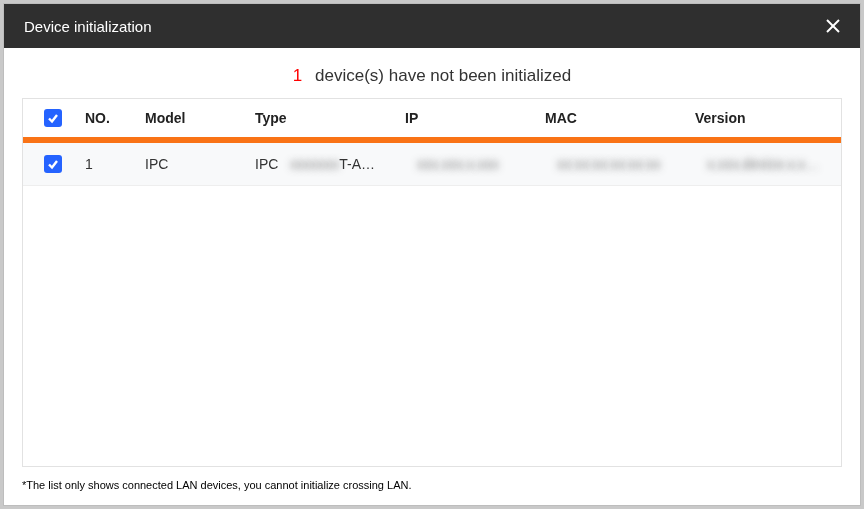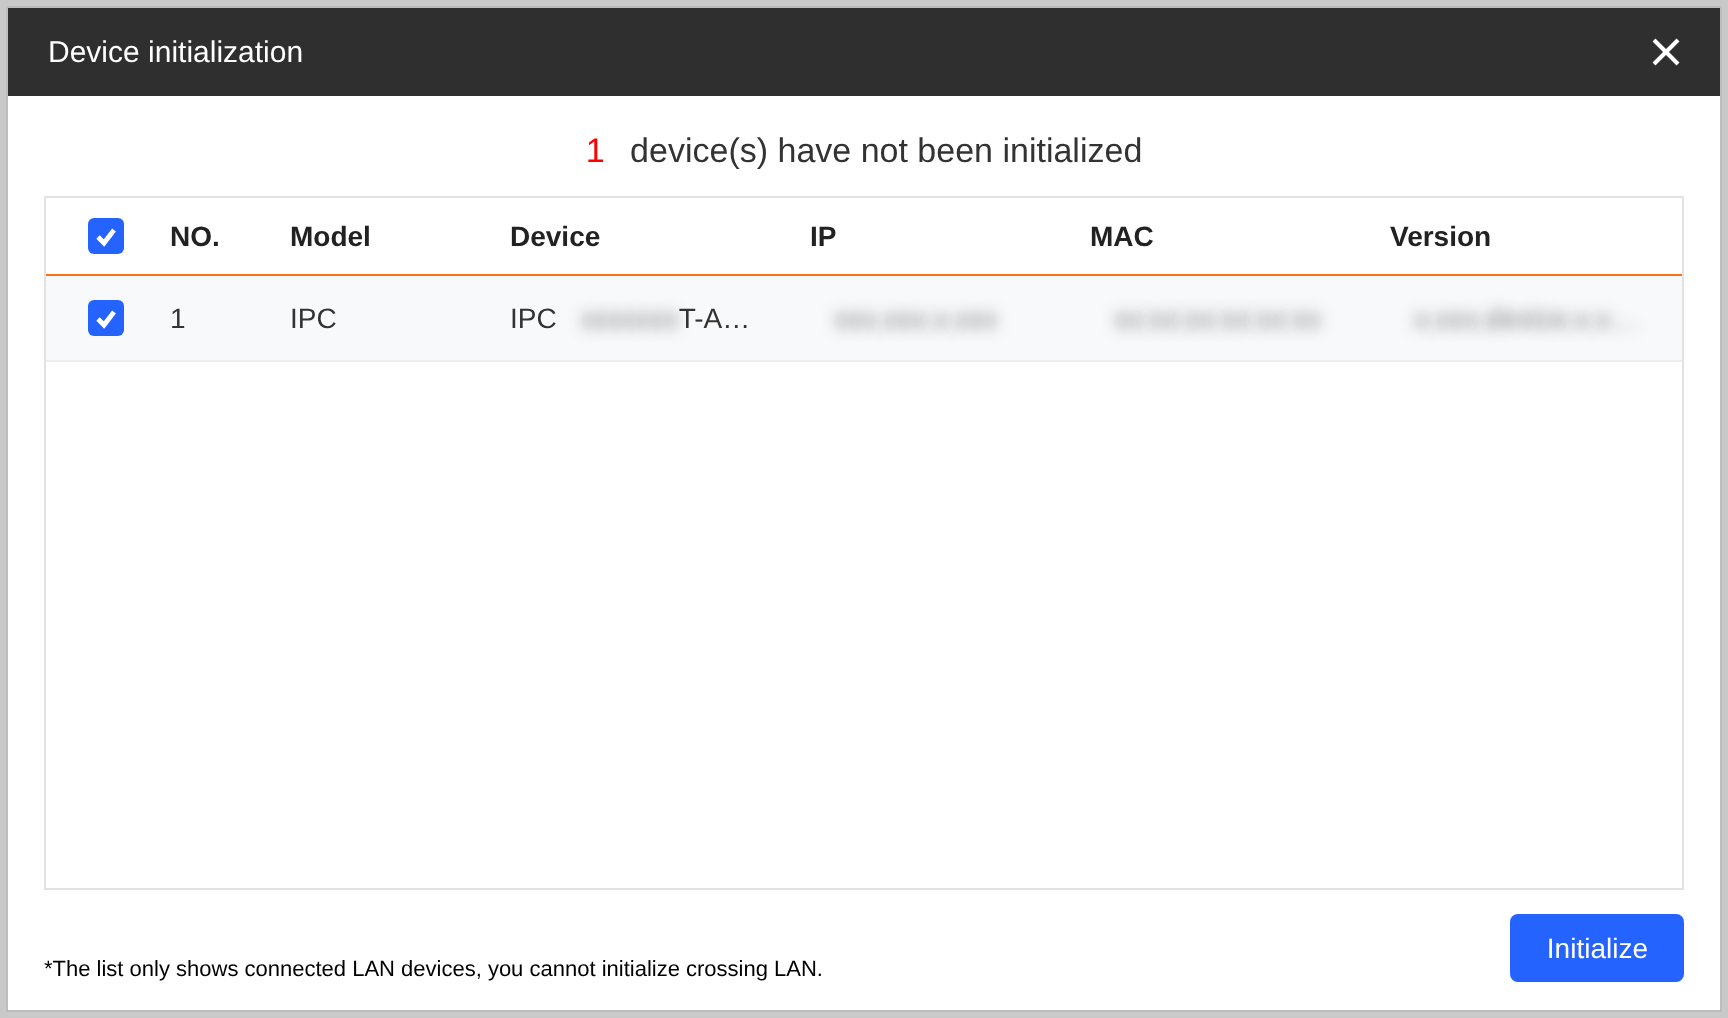--- a/index.html
+++ b/index.html
@@ -76,21 +76,21 @@
     }
     thead tr {
       background: #ffffff;
     }
     thead th {
       text-align: left;
       font-size: 14px;
       font-weight: bold;
       color: #222;
       padding: 10px 8px;
-      border-bottom: 1px solid #f97316;
+      border-bottom: 6px solid #f97316;
     }
     tbody td {
       font-size: 14px;
       color: #333;
       padding: 12px 8px;
       border-bottom: 1px solid #eeeeee;
       white-space: nowrap;
       overflow: hidden;
       text-overflow: ellipsis;
     }
@@ -183,21 +183,21 @@
           <tr>
             <th class="col-check">
               <span class="checkbox">
                 <svg width="12" height="12" viewBox="0 0 12 12">
                     <polyline points="2,6.5 5,9.5 10,3"></polyline>
                   </svg>
               </span>
             </th>
             <th>NO.</th>
             <th>Model</th>
-            <th>Device</th>
+            <th>Type</th>
             <th>IP</th>
             <th>MAC</th>
             <th>Version</th>
           </tr>
         </thead>
         <tbody>
           <tr>
             <td class="col-check">
               <span class="checkbox">
                 <svg width="12" height="12" viewBox="0 0 12 12">
@@ -213,18 +213,17 @@
             <td><span class="blur">xxx.xxx.x.xxx</span></td>
             <td><span class="blur">xx:xx:xx:xx:xx:xx</span></td>
             <td><span class="blur">x.xxx.device.x.x…</span></td>
           </tr>
         </tbody>
       </table>
     </div>
 
     <div class="footer">
       <span class="footnote">*The list only shows connected LAN devices, you cannot initialize crossing LAN.</span>
-      <button class="primary-btn">Initialize</button>
     </div>
 
   </div>
 
 </div>
 
 </body></html>

